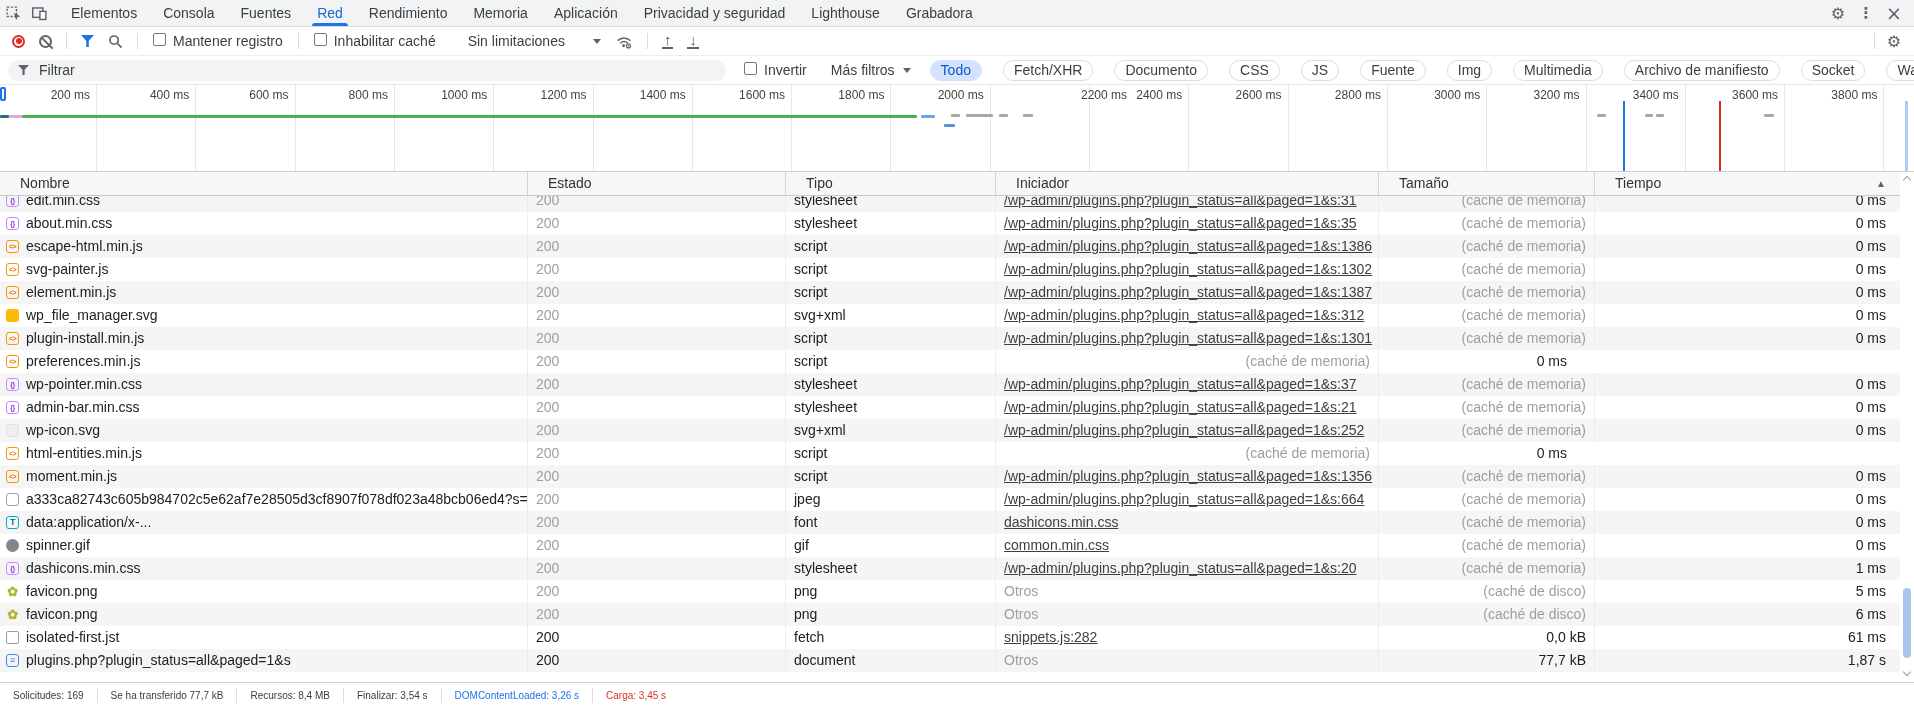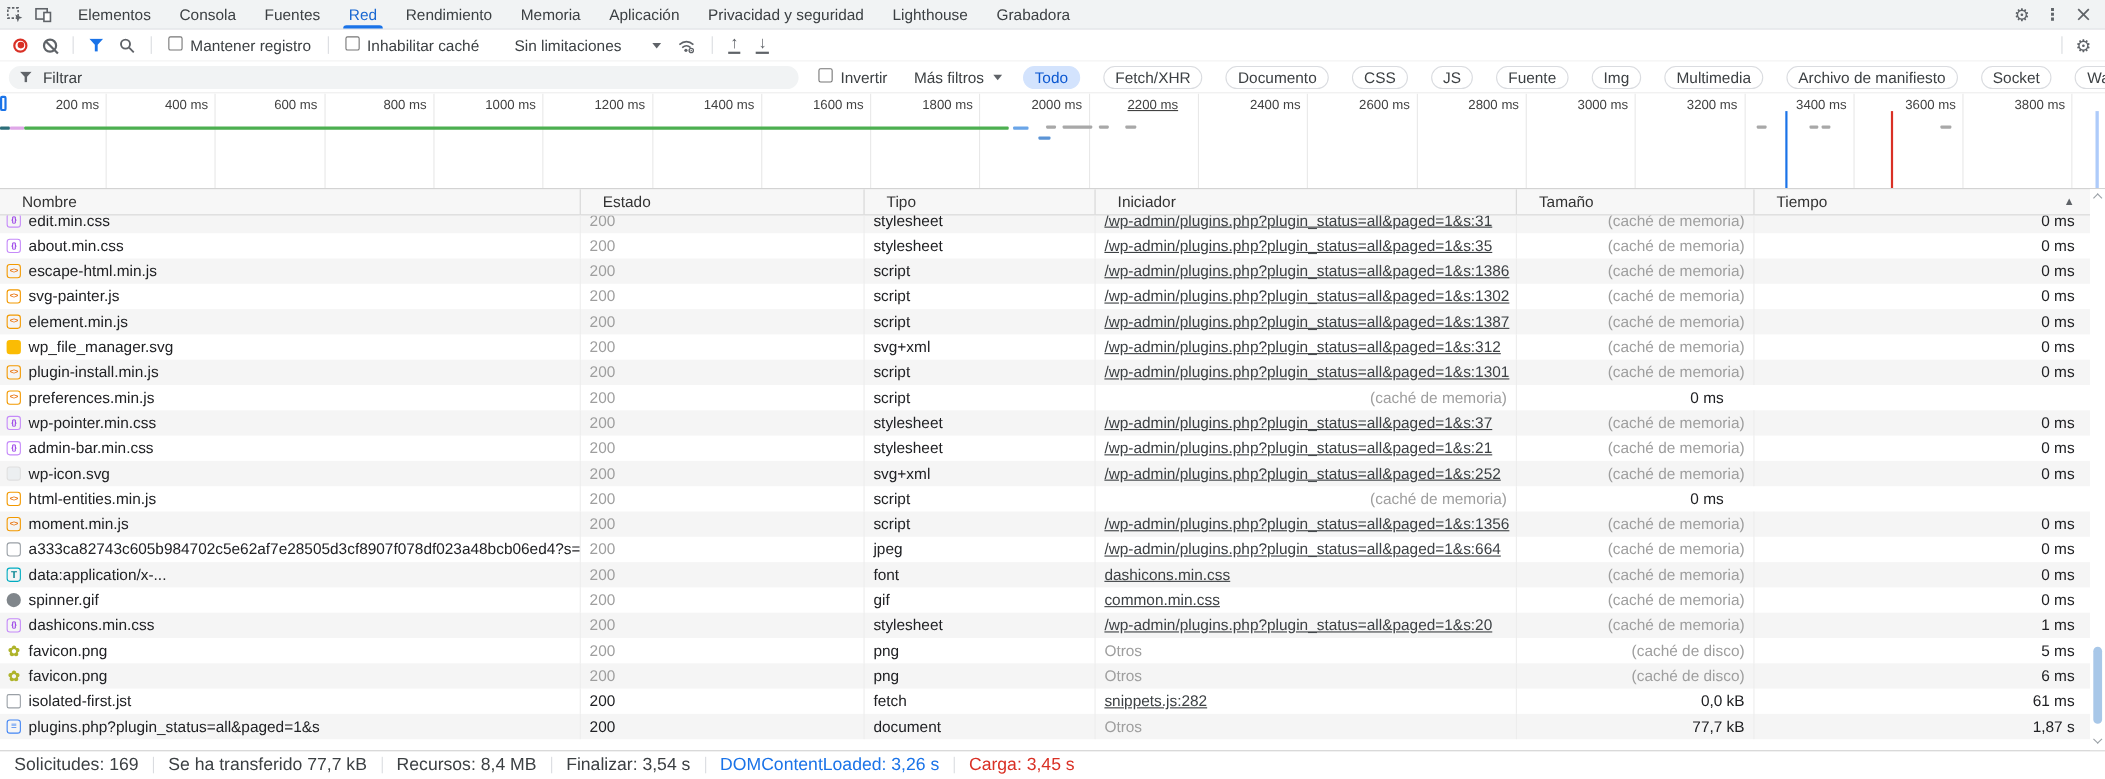--- a/index.html
+++ b/index.html
@@ -81,21 +81,21 @@
 
   
   .vscroll{position:absolute;right:0;top:172px;width:14px;height:510px;background:#fff;}
   .vs-arrow{position:absolute;left:3px;width:8px;height:8px;color:#9aa0a6;}
   .vs-arrow span{display:block;width:6px;height:6px;border-top:1.8px solid #9aa0a6;border-right:1.8px solid #9aa0a6;margin:1px auto;}
   .vs-up{top:4px;}.vs-up span{transform:rotate(-45deg);}
   .vs-down{bottom:6px;}.vs-down span{transform:rotate(135deg);}
   .vs-thumb{position:absolute;left:3px;width:8px;top:416px;height:70px;background:#a8c7e8;border-radius:5px;}
 
   
-  .statusbar{height:26px;flex:none;border-top:1px solid #d0d0d0;display:flex;align-items:center;font-size:16px;color:#3c4043;background:#fff;}
+  .statusbar{height:26px;flex:none;border-top:1px solid #d0d0d0;display:flex;align-items:center;font-size:10px;color:#3c4043;background:#fff;}
   .sb-item{padding:0 13px;white-space:nowrap;}
   .sb-sep{width:1px;height:15px;background:#dadce0;flex:none;}
 </style>
 </head>
 <body>
 
 <div class="devtools">
 
   <div class="tabbar">
     <span class="tb-icon">
@@ -225,21 +225,21 @@
       <span class="tick-label" style="left: 516.5px;">1200 ms</span>
       <span class="gridline" style="left: 691.8px;"></span>
       <span class="tick-label" style="left: 615.8px;">1400 ms</span>
       <span class="gridline" style="left: 791.1px;"></span>
       <span class="tick-label" style="left: 715.1px;">1600 ms</span>
       <span class="gridline" style="left: 890.4px;"></span>
       <span class="tick-label" style="left: 814.4px;">1800 ms</span>
       <span class="gridline" style="left: 989.7px;"></span>
       <span class="tick-label" style="left: 913.7px;">2000 ms</span>
       <span class="gridline" style="left: 1089px;"></span>
-      <span class="tick-label" style="left: 1001px; text-decoration: underline;">2200 ms</span>
+      <span class="tick-label" style="left: 1057px;">2200 ms</span>
       <span class="gridline" style="left: 1188.3px;"></span>
       <span class="tick-label" style="left: 1112.3px;">2400 ms</span>
       <span class="gridline" style="left: 1287.6px;"></span>
       <span class="tick-label" style="left: 1211.6px;">2600 ms</span>
       <span class="gridline" style="left: 1386.9px;"></span>
       <span class="tick-label" style="left: 1310.9px;">2800 ms</span>
       <span class="gridline" style="left: 1486.2px;"></span>
       <span class="tick-label" style="left: 1410.2px;">3000 ms</span>
       <span class="gridline" style="left: 1585.5px;"></span>
       <span class="tick-label" style="left: 1509.5px;">3200 ms</span>

